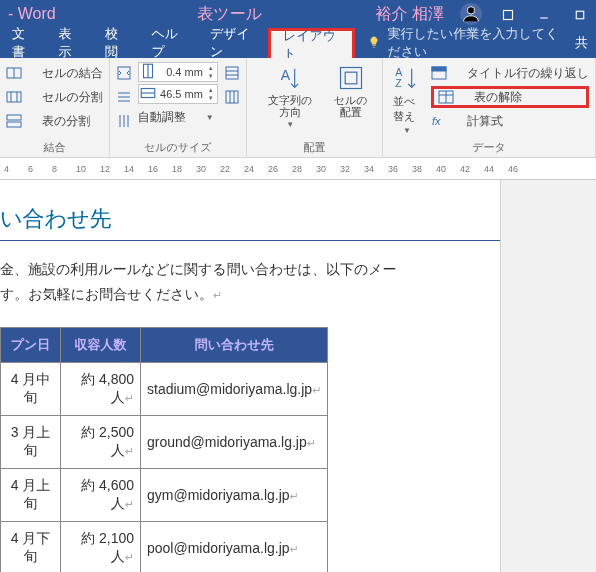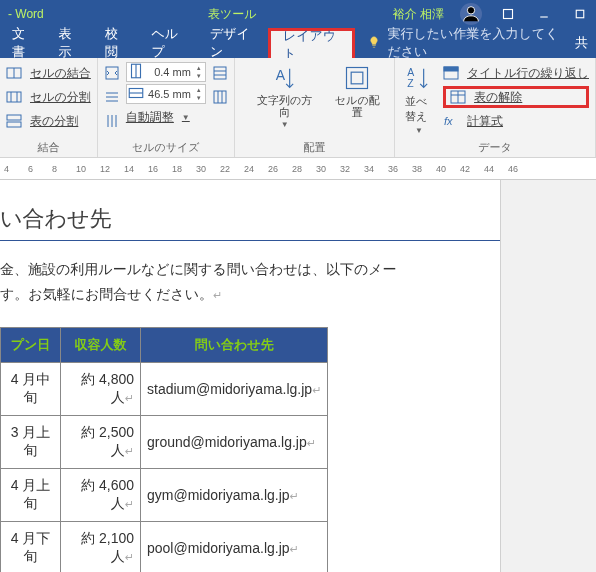--- a/index.html
+++ b/index.html
@@ -1,58 +1,58 @@
 <!DOCTYPE html>
 <html><head>
 <meta charset="utf-8">
 <style>
 * { margin: 0; padding: 0; box-sizing: border-box; font-family: "Yu Gothic", "Meiryo", sans-serif; }
 body { width: 596px; height: 572px; overflow: hidden; background: #fff; }
 
-.titlebar { background: #2b579a; color: #bef264; height: 28px; display: flex; align-items: center; font-size: 12px; }
+.titlebar { background: #2b579a; color: #f9a8d4; height: 28px; display: flex; align-items: center; font-size: 16px; }
 .titlebar .tb-left { padding-left: 8px; flex: 0 0 auto; }
 .titlebar .tb-center { flex: 1; text-align: center; margin-left: 28px; }
-.titlebar .tb-right { display: flex; align-items: center; gap: 16px; padding-right: 6px; }
+.titlebar .tb-right { display: flex; align-items: flex-end; gap: 16px; padding-right: 6px; }
 .titlebar .avatar { width: 22px; height: 22px; border-radius: 50%; background: #4a6ba8; display: flex; align-items: center; justify-content: center; }
 .titlebar .win-btn { width: 20px; height: 20px; display: flex; align-items: center; justify-content: center; }
 .sys-icon svg { width: 12px; height: 12px; stroke: #fff; fill: none; stroke-width: 1.5; }
 
 .menubar { background: #2b579a; color: #fff; height: 30px; display: flex; align-items: stretch; font-size: 13px; }
 .menubar .tab { padding: 0 12px; display: flex; align-items: center; }
 .menubar .tab.active { background: #f3f3f3; color: #2b579a; border: 3px solid #e03030; border-bottom: none; }
 .menubar .tell-me { display: flex; align-items: center; gap: 6px; padding-left: 12px; color: #d7e1f2; }
 .menubar .tell-me .bulb svg { width: 14px; height: 14px; fill: #f7d560; }
 .menubar .share { padding: 0 8px; display: flex; align-items: center; }
 
 .ribbon { background: #f3f3f3; border-bottom: 1px solid #d4d4d4; height: 100px; display: flex; position: relative; }
 .ribbon .group { border-right: 1px solid #d9d9d9; padding: 4px 6px 2px 6px; display: flex; flex-direction: column; justify-content: space-between; }
 .ribbon .group-label { font-size: 11px; text-align: center; color: #666; padding-top: 2px; }
 .ribbon .group-body { display: flex; gap: 6px; flex: 1; }
 .ribbon .stack { display: flex; flex-direction: column; gap: 2px; font-size: 12px; color: #444; }
-.ribbon .item { display: flex; align-items: center; gap: 8px; white-space: nowrap; height: 22px; text-decoration: underline; }
+.ribbon .item { display: flex; align-items: center; gap: 20px; white-space: nowrap; height: 22px; }
 .ribbon .item .ic { width: 16px; height: 16px; display: flex; align-items: center; justify-content: center; }
 .ribbon .spin { display: flex; align-items: center; border: 1px solid #c5c5c5; background: #fff; height: 20px; font-size: 11px; justify-content: space-between; }
 .ribbon .spin .ic { width: 18px; }
 .ribbon .spin .val { width: 48px; text-align: right; padding-right: 2px; }
 .ribbon .spin .ud { display: flex; flex-direction: column; width: 12px; }
 .ribbon .spin .ud span { font-size: 6px; line-height: 8px; text-align: center; color: #666; }
 .ribbon .big-btn { display: flex; flex-direction: column; align-items: center; justify-content: flex-start; padding: 2px 4px; font-size: 11px; color: #444; gap: 2px; }
 .ribbon .big-btn .bic { width: 28px; height: 28px; display: flex; align-items: center; justify-content: center; }
 .ribbon .big-btn .arr { font-size: 8px; color: #666; }
 .ribbon svg { stroke: #3a6fb0; fill: none; stroke-width: 1; }
 .red-box { border: 3px solid #e03030; }
 
 .ruler { height: 22px; background: #fff; border-bottom: 1px solid #ccc; font-size: 9px; color: #777; display: flex; align-items: center; padding-left: 4px; gap: 0; white-space: nowrap; overflow: hidden; }
 .ruler span { width: 24px; text-align: left; }
 
 .doc { background: #fff; padding: 20px 0 20px 0; position: relative; }
-.doc .heading { color: #404040; font-size: 22px; font-family: serif; padding: 4px 0 6px 0; border-bottom: 1px solid #2f5597; margin-bottom: 16px; }
+.doc .heading { color: #0369a1; font-size: 22px; font-family: serif; padding: 4px 0 6px 0; border-bottom: 1px solid #2f5597; margin-bottom: 16px; }
 .doc .para { font-size: 14px; color: #333; line-height: 1.8; font-family: serif; margin-bottom: 20px; }
 .doc table { border-collapse: collapse; font-family: serif; }
-.doc th { background: #305496; color: #84cc16; font-weight: bold; font-size: 13px; padding: 8px 4px; border: 1px solid #888; text-align: center; }
+.doc th { background: #305496; color: #c4b5fd; font-weight: bold; font-size: 13px; padding: 8px 4px; border: 1px solid #888; text-align: center; }
 .doc td { border: 1px solid #888; font-size: 14px; padding: 8px 6px; color: #333; }
 .doc td.num { text-align: right; }
 .doc td.date { text-align: center; }
 .cell-end { color: #aaa; font-size: 11px; }
 
 .shade { position: absolute; top: 180px; right: 0; bottom: 0; width: 96px; background: #f1f1f1; border-left: 1px solid #d0d0d0; }
 </style>
 </head>
 <body>
 

